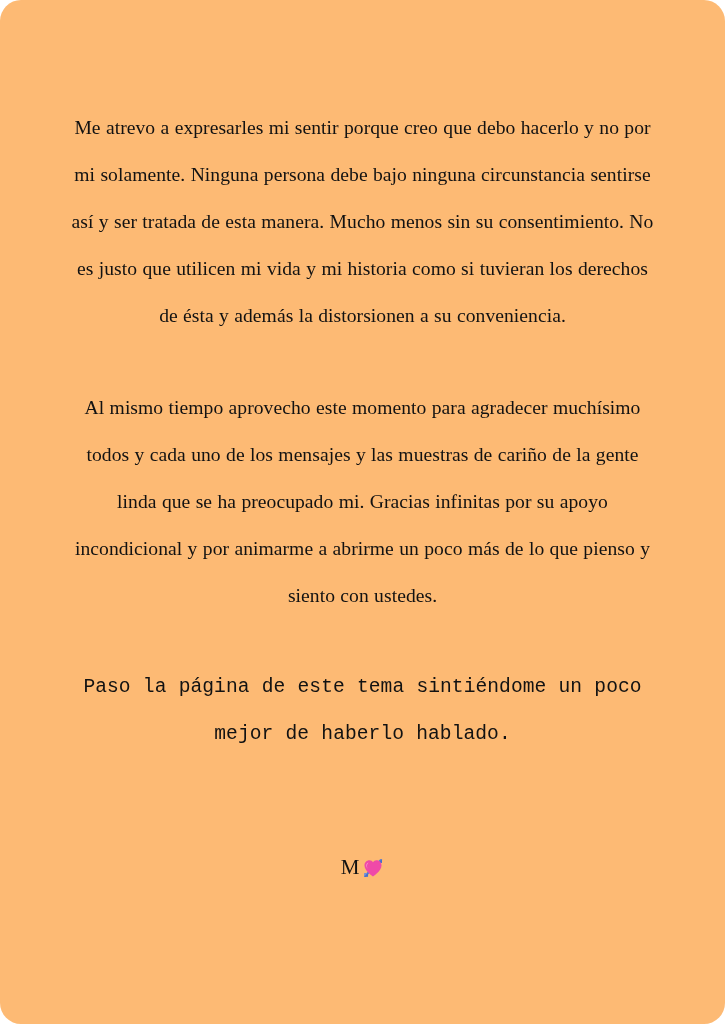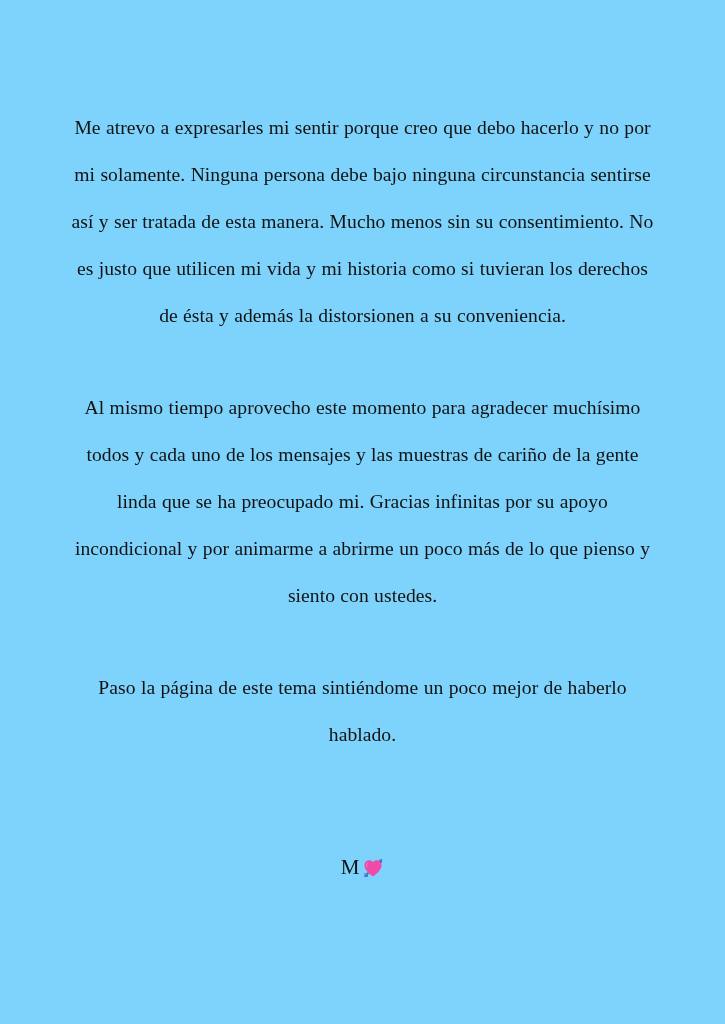--- a/index.html
+++ b/index.html
@@ -13,22 +13,23 @@
     height: 1024px;
     overflow: hidden;
     font-family: "Liberation Serif", "DejaVu Serif", serif;
     -webkit-font-smoothing: antialiased;
   }
 
   .page {
     position: relative;
     width: 725px;
     height: 1024px;
-    background: #7dd3fc;
+    background: #fdba74;
     box-sizing: border-box;
+    border-radius: 21px;
   }
 
   .statement-body {
     position: absolute;
     left: 70px;
     top: 104px;
     width: 585px;
     text-align: center;
   }
 
@@ -36,20 +37,21 @@
     margin: 0 0 45px 0;
     font-size: 19.6px;
     line-height: 47px;
     color: #121212;
     text-align: center;
     letter-spacing: 0.05px;
     word-spacing: 0.4px;
   }
   .paragraph:last-of-type {
     margin-bottom: 0;
+    font-family: Liberation Mono, monospace;
   }
 
   .signature-block {
     position: absolute;
     left: 0;
     top: 856px;
     width: 725px;
     text-align: center;
   }
 

